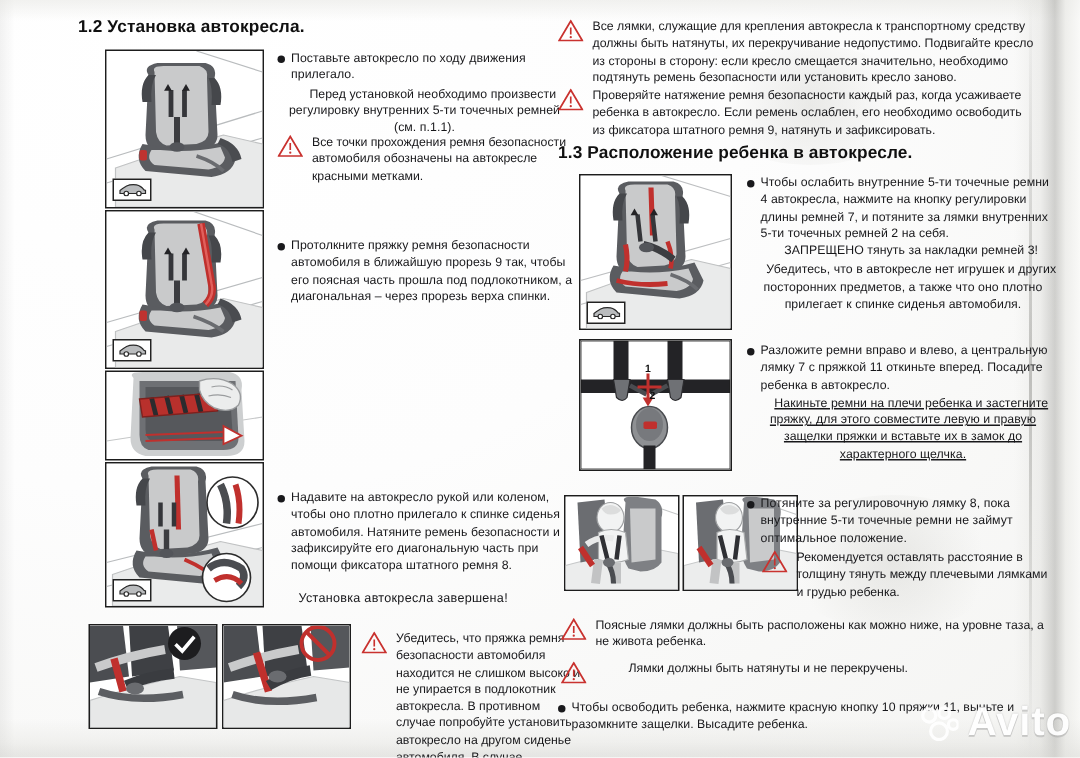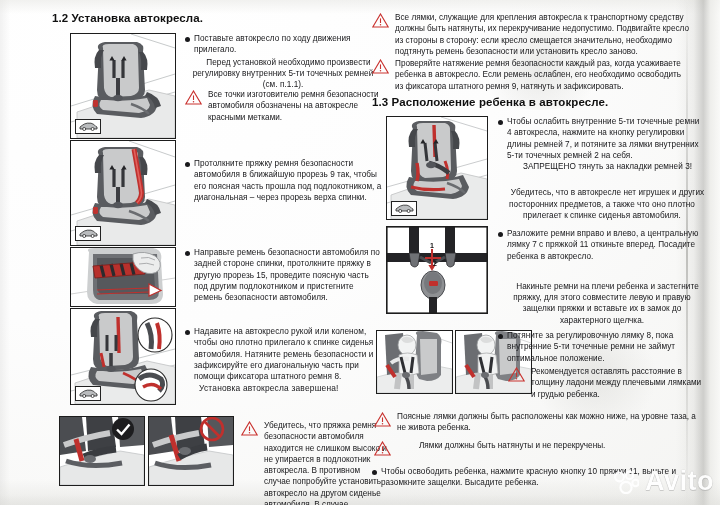--- a/index.html
+++ b/index.html
@@ -158,21 +158,21 @@
     </div>
 
     <div class="warn" style="position:absolute;left:152px;top:89px;width:200px;">
       <span class="tri">
         <svg width="17" height="15" viewBox="0 0 17 15">
           <path d="M8.5 1 L16.2 14 L.8 14 Z" fill="none" stroke="#c9322f" stroke-width="1.15"></path>
           <path d="M8.5 5.4 L8.5 10" stroke="#c9322f" stroke-width="1.1"></path>
           <circle cx="8.5" cy="11.8" r=".75" fill="#c9322f"></circle>
         </svg>
       </span>
-      <span class="wtext">Все точки изготовителю ремня безопасности автомобиля обозначены на автокресле красными метками.</span>
+      <span class="wtext">Все точки прохождения ремня безопасности автомобиля обозначены на автокресле красными метками.</span>
     </div>
 
     <div class="fig" style="left:37px;top:140px;width:104px;height:104px;">
       <svg class="figinner" viewBox="0 0 104 104" preserveAspectRatio="none">
         <rect width="104" height="104" fill="#fff"></rect>
         <g stroke="#b9bcbe" stroke-width=".8" fill="none">
           <path d="M0 74 L104 44"></path>
             <path d="M0 90 L104 60"></path>
             <path d="M58 0 L104 16"></path>
           <path d="M10 104 L48 72"></path>
@@ -234,26 +234,20 @@
         <path d="M62 6 Q74 2 84 8 Q92 14 88 22 Q82 28 72 24 Q64 20 62 12 Z" fill="#eceded" stroke="#9a9c9e" stroke-width=".9"></path>
         <path d="M70 10 Q78 8 84 12" stroke="#9a9c9e" stroke-width=".8" fill="none"></path>
         <path d="M68 16 Q76 14 83 17" stroke="#9a9c9e" stroke-width=".8" fill="none"></path>
 
         <path d="M26 42 L78 40" stroke="#c0302d" stroke-width="1.2" fill="none"></path>
         <path d="M26 46 L78 44" stroke="#c0302d" stroke-width="1.2" fill="none"></path>
         <path d="M78 36 L90 42.5 L78 48 Z" fill="#fff" stroke="#c0302d" stroke-width="1.2"></path>
       </svg>
     </div>
 
-    <div style="position:absolute;left:152px;top:247px;width:198px;">
-      <div class="bul">
-        <span class="dot"></span>
-        <span class="para">Направьте ремень безопасности автомобиля по задней стороне спинки, протолкните пряжку в другую прорезь 15, проведите поясную часть под другим подлокотником и пристегните ремень безопасности автомобиля.</span>
-      </div>
-    </div>
 
     <div class="fig" style="left:37px;top:308px;width:104px;height:95px;">
       <svg class="figinner" viewBox="0 0 104 95" preserveAspectRatio="none">
         <rect width="104" height="95" fill="#fff"></rect>
         <g stroke="#b9bcbe" stroke-width=".8" fill="none">
           <path d="M0 66 L104 40"></path>
             <path d="M0 82 L104 56"></path>
             <path d="M8 95 L44 66"></path>
         </g>
         <path d="M4 74 Q38 62 76 52 L104 58 L104 95 L4 95 Z" fill="#eaebeb" stroke="#c0c2c3" stroke-width=".8"></path>
@@ -284,21 +278,21 @@
           <circle cx="13.6" cy="7" r="1.5" fill="#fff" stroke="#2a2a2a" stroke-width=".8"></circle>
         </svg>
       </div>
     </div>
 
     <div class="bul" style="position:absolute;left:152px;top:326px;width:200px;">
       <span class="dot"></span>
       <span class="para">Надавите на автокресло рукой или коленом, чтобы оно плотно прилегало к спинке сиденья автомобиля. Натяните ремень безопасности и зафиксируйте его диагональную часть при помощи фиксатора штатного ремня 8.</span>
     </div>
 
-    <div class="center-note" style="position:absolute;left:166px;top:383px;width:190px;">Установка автокресла завершена!</div>
+    <div class="center-note" style="position:absolute;left:166px;top:393px;width:190px;">Установка автокресла завершена!</div>
 
     <div class="fig" style="left:26px;top:416px;width:84px;height:68px;">
       <svg class="figinner" viewBox="0 0 84 68" preserveAspectRatio="none">
         <rect width="84" height="68" fill="#fff"></rect>
         <path d="M0 50 Q24 42 60 34 L84 38 L84 68 L0 68 Z" fill="#e7e8e8" stroke="#c3c5c6" stroke-width=".8"></path>
         <path d="M0 0 L22 0 L26 34 L0 38 Z" fill="#4b4d51"></path>
         <path d="M26 0 L52 0 L56 30 L28 34 Z" fill="#3e4044"></path>
         <path d="M58 0 L84 0 L84 28 L60 30 Z" fill="#55575b"></path>
         <path d="M4 28 Q26 20 50 16" stroke="#c9cacb" stroke-width="6" fill="none"></path>
         <path d="M16 22 L22 44" stroke="#c0302d" stroke-width="5" fill="none"></path>
@@ -401,21 +395,21 @@
         </svg>
       </div>
     </div>
 
     <div style="position:absolute;left:138px;top:116px;width:208px;">
       <div class="bul">
         <span class="dot"></span>
         <span class="para">Чтобы ослабить внутренние 5-ти точечные ремни 4 автокресла, нажмите на кнопку регулировки длины ремней 7, и потяните за лямки внутренних 5-ти точечных ремней 2 на себя.</span>
       </div>
       <div class="para indent">ЗАПРЕЩЕНО тянуть за накладки ремней 3!</div>
-      <div class="para indent" style="margin-top:15px;">Убедитесь, что в автокресле нет игрушек и других посторонних предметов, а также что оно плотно прилегает к спинке сиденья автомобиля.</div>
+      <div class="para indent" style="margin-top:2px;">Убедитесь, что в автокресле нет игрушек и других посторонних предметов, а также что оно плотно прилегает к спинке сиденья автомобиля.</div>
     </div>
 
     <div class="fig" style="left:26px;top:226px;width:100px;height:86px;">
       <svg class="figinner" viewBox="0 0 100 86" preserveAspectRatio="none">
         <rect width="100" height="86" fill="#fff"></rect>
         <rect x="22" y="0" width="10" height="26" fill="#232326"></rect>
         <rect x="58" y="0" width="10" height="26" fill="#232326"></rect>
         <rect x="0" y="26" width="100" height="9" fill="#232326"></rect>
 
         <path d="M22 26 L33 26 L31 38 Q28 42 24 38 Z" fill="#6f7175" stroke="#2b2b2e" stroke-width=".8"></path>
@@ -437,21 +431,21 @@
         <rect x="42" y="70" width="8" height="16" fill="#232326"></rect>
         <rect x="0" y="0" width="100" height="86" fill="none" stroke="#1d1d1d" stroke-width="1.2"></rect>
       </svg>
     </div>
 
     <div style="position:absolute;left:138px;top:228px;width:208px;">
       <div class="bul">
         <span class="dot"></span>
         <span class="para">Разложите ремни вправо и влево, а центральную лямку 7 с пряжкой 11 откиньте вперед. Посадите ребенка в автокресло.</span>
       </div>
-      <div class="para indent" style="margin-top:19px;">Накиньте ремни на плечи ребенка и застегните пряжку, для этого совместите левую и правую защелки пряжки и вставьте их в замок до характерного щелчка.</div>
+      <div class="para indent" style="margin-top:1px;text-decoration:underline;">Накиньте ремни на плечи ребенка и застегните пряжку, для этого совместите левую и правую защелки пряжки и вставьте их в замок до характерного щелчка.</div>
     </div>
 
     <div class="fig" style="left:16px;top:330px;width:75px;height:62px;">
       <svg class="figinner" viewBox="0 0 75 62" preserveAspectRatio="none">
         <rect width="75" height="62" fill="#fff"></rect>
         <g stroke="#c4c6c7" stroke-width=".7" fill="none">
             <path d="M40 0 L75 12"></path>
             <path d="M0 52 L75 40"></path>
           </g>
         <path d="M0 46 Q22 40 55 34 L75 38 L75 62 L0 62 Z" fill="#eceded" stroke="#c6c8c9" stroke-width=".7"></path>
@@ -499,21 +493,21 @@
     </div>
 
     <div class="warn" style="position:absolute;left:148px;top:366px;width:196px;">
       <span class="tri">
         <svg width="17" height="15" viewBox="0 0 17 15">
           <path d="M8.5 1 L16.2 14 L.8 14 Z" fill="none" stroke="#c9322f" stroke-width="1.15"></path>
           <path d="M8.5 5.4 L8.5 10" stroke="#c9322f" stroke-width="1.1"></path>
           <circle cx="8.5" cy="11.8" r=".75" fill="#c9322f"></circle>
         </svg>
       </span>
-      <span class="wtext">Рекомендуется оставлять расстояние в толщину ладони между плечевыми лямками и грудью ребенка.</span>
+      <span class="wtext">Рекомендуется оставлять расстояние в толщину тянуть между плечевыми лямками и грудью ребенка.</span>
     </div>
 
     <div class="warn" style="position:absolute;left:14px;top:411px;width:326px;">
       <span class="tri">
         <svg width="17" height="15" viewBox="0 0 17 15">
           <path d="M8.5 1 L16.2 14 L.8 14 Z" fill="none" stroke="#c9322f" stroke-width="1.15"></path>
           <path d="M8.5 5.4 L8.5 10" stroke="#c9322f" stroke-width="1.1"></path>
           <circle cx="8.5" cy="11.8" r=".75" fill="#c9322f"></circle>
         </svg>
       </span>

